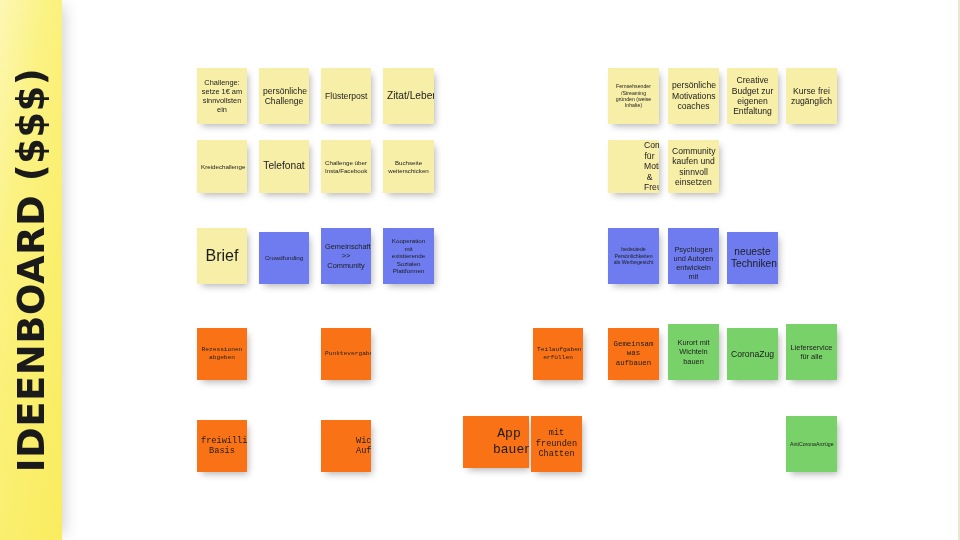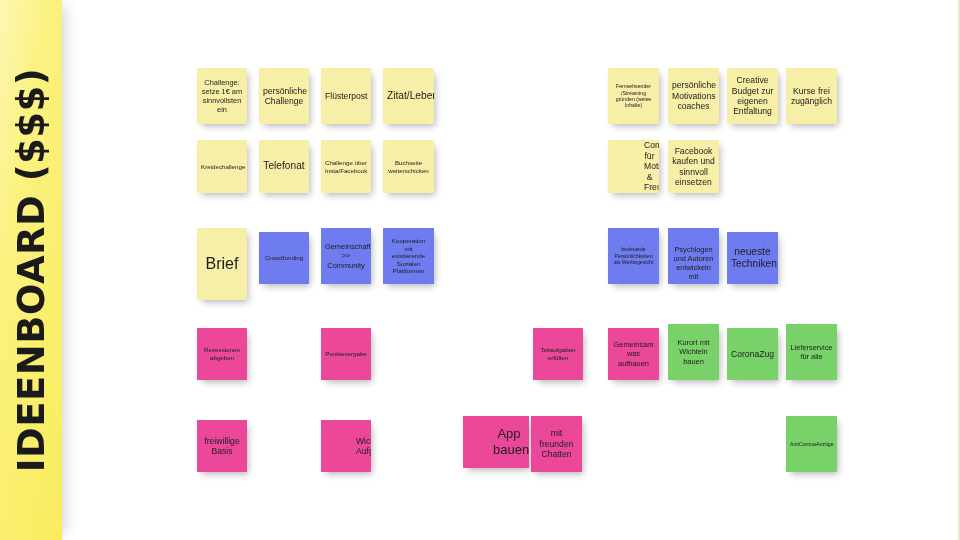--- a/index.html
+++ b/index.html
@@ -66,21 +66,21 @@
     color: #1c1c1c;
     font-family: "Liberation Sans", sans-serif;
     line-height: 1.22;
     box-shadow: 3px 4px 7px -2px rgba(0,0,0,0.30);
     overflow: hidden;
   }
   .note span { display: block; width: 100%; }
 
   .c-yellow { background: #f7efa8; }
   .c-blue   { background: #6e7cf0; }
-  .c-cyan   { background: #ec4899; }
+  .c-cyan   { background: #f97316; font-family: Liberation Mono, monospace; }
   .c-green  { background: #79d169; }
 
   
   .fs-xxs { font-size: 5.2px;  }
   .fs-xs  { font-size: 6.2px;  }
   .fs-s   { font-size: 7.4px;  }
   .fs-m   { font-size: 8.6px;  }
   .fs-l   { font-size: 10.2px; }
   .fs-xl  { font-size: 13px;   }
   .fs-xxl { font-size: 16px;   }
@@ -129,23 +129,23 @@
       <div class="note c-yellow fs-m" style="left: 727px; top: 68px; width: 51px; height: 56px;">
         <span>Creative Budget zur eigenen Entfaltung</span>
       </div>
       <div class="note c-yellow fs-m" style="left: 786px; top: 68px; width: 51px; height: 56px;">
         <span>Kurse frei zugänglich</span>
       </div>
       <div class="note c-yellow fs-m" style="left: 608px; top: 140px; width: 51px; height: 53px; padding-left: 36px;">
         <span>Community für Motivation &amp; Freude</span>
       </div>
       <div class="note c-yellow fs-m" style="left: 668px; top: 140px; width: 51px; height: 53px;">
-        <span>Facebook kaufen und sinnvoll einsetzen</span>
-      </div>
-      <div class="note c-yellow fs-xxl" style="left: 197px; top: 228px; width: 50px; height: 72px;">
+        <span>Community kaufen und sinnvoll einsetzen</span>
+      </div>
+      <div class="note c-yellow fs-xxl" style="left: 197px; top: 228px; width: 50px; height: 56px;">
         <span>Brief</span>
       </div>
       <div class="note c-blue fs-xs" style="left: 259px; top: 232px; width: 50px; height: 52px;">
         <span>Crowdfunding</span>
       </div>
       <div class="note c-blue fs-s" style="left: 321px; top: 228px; width: 50px; height: 56px;">
         <span>Gemeinschaftprojekt &gt;&gt; Community</span>
       </div>
       <div class="note c-blue fs-xs" style="left: 383px; top: 228px; width: 51px; height: 56px;">
         <span>Kooperation mit existierende Sozialen Plattformen</span>

